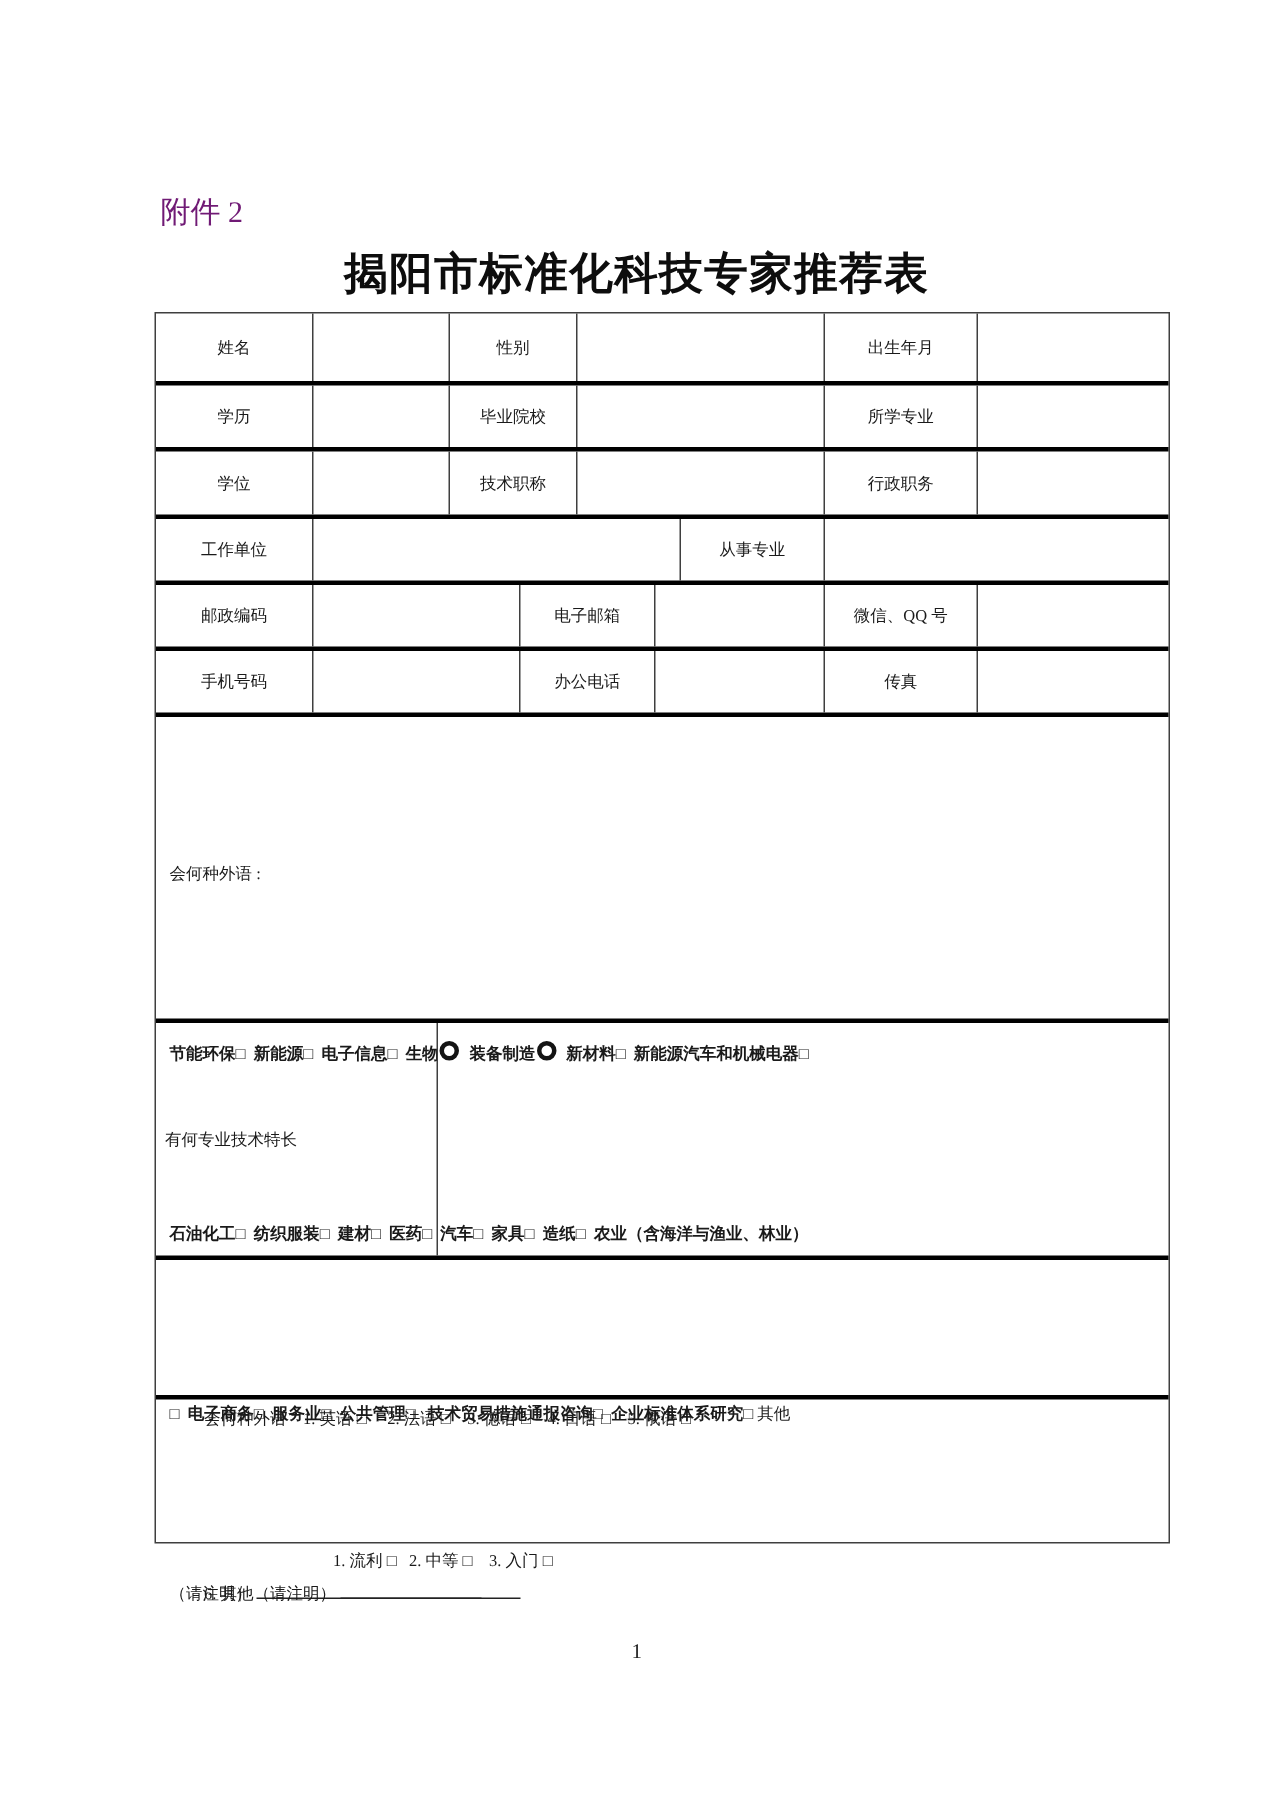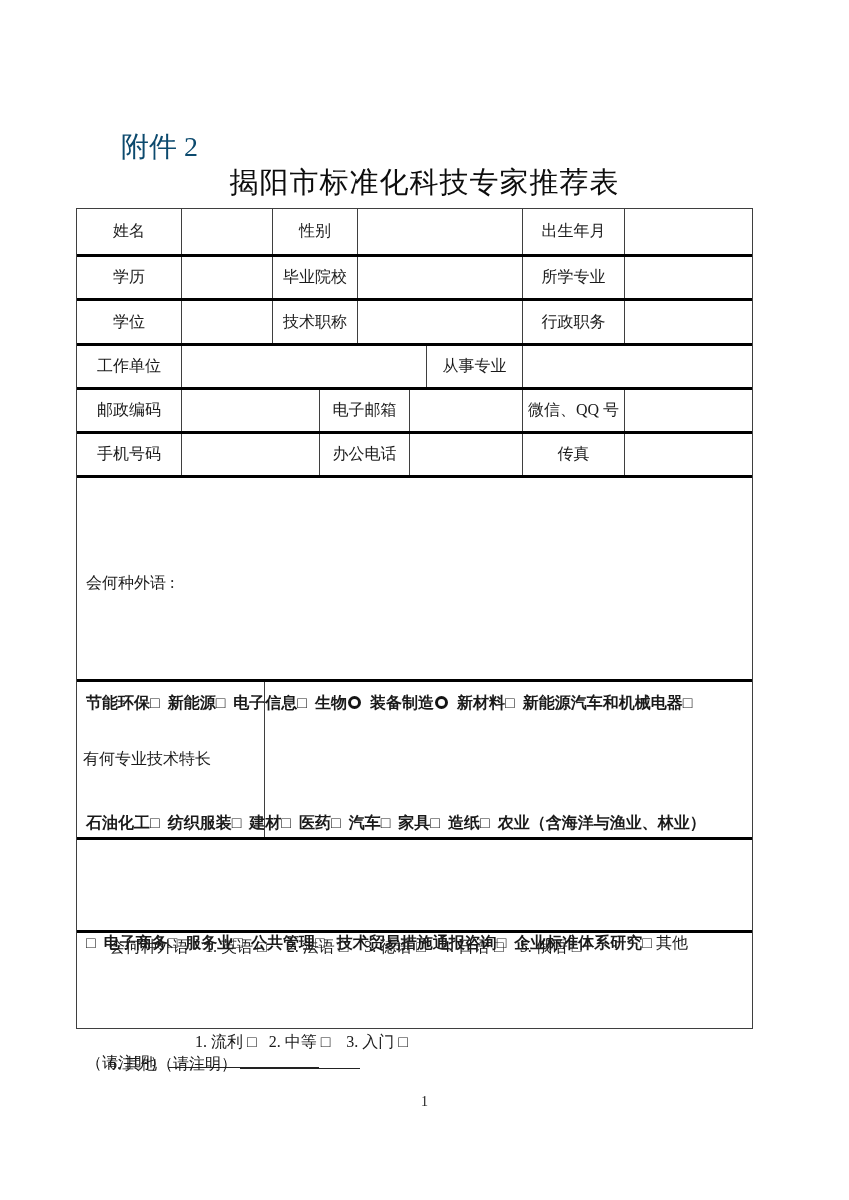--- a/index.html
+++ b/index.html
@@ -7,34 +7,34 @@
   body {
     width: 849px; height: 1200px;
     font-family: "Liberation Serif", "DejaVu Serif", serif;
     color: #1a1a1a;
     position: relative;
     overflow: hidden;
   }
   .page { position: absolute; inset: 0; background: #ffffff; }
 
   .attachment {
-    position: absolute; left: 121px; top: 128px;
-    font-size: 28px; color: #0c4a6e;
+    position: absolute; left: 107px; top: 128px;
+    font-size: 20px; color: #701a75;
   }
   .title {
     position: absolute; left: 0; top: 163px; width: 849px;
     text-align: center;
-    font-size: 29px; font-weight: normal; letter-spacing: 1px;
+    font-size: 29px; font-weight: bold; letter-spacing: 1px;
     color: #0d0d0d;
   }
 
   .form-table {
-    position: absolute; left: 76px; top: 208px; width: 677px;
+    position: absolute; left: 103px; top: 208px; width: 677px;
     border: 1px solid #3f3f3f;
-    font-size: 16px;
+    font-size: 11px;
   }
   .row { display: flex; border-top: 3px solid #000000; }
   .row:first-child { border-top: none; }
   .cell { border-left: 1px solid #3f3f3f; }
   .cell:first-child { border-left: none; }
   .label-cell {
     display: flex; align-items: center; justify-content: center;
     text-align: center; padding: 0 2px;
   }
   .h45 { height: 45px; } .h44 { height: 44px; }

